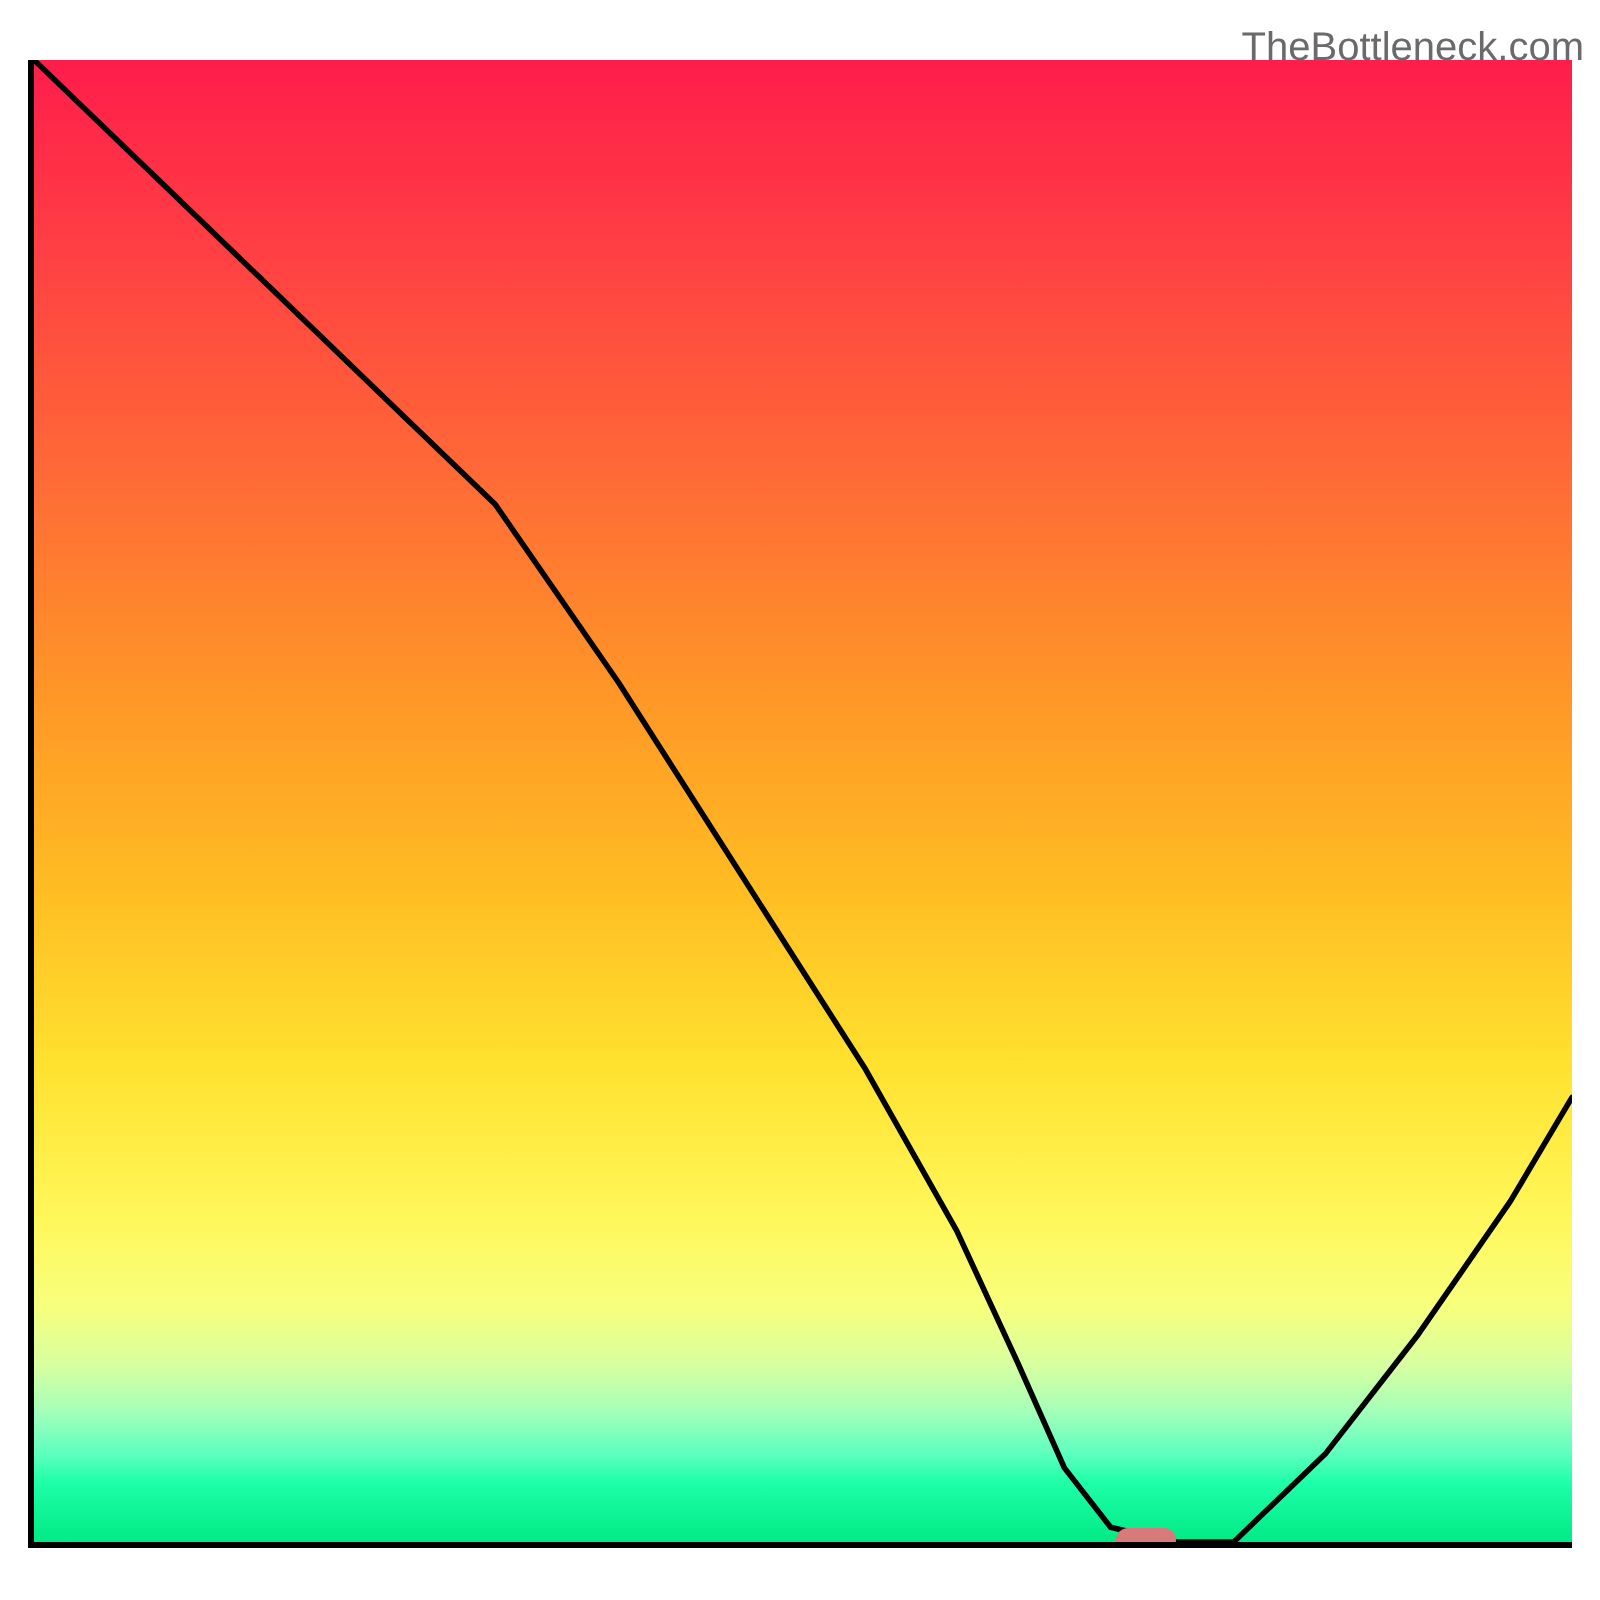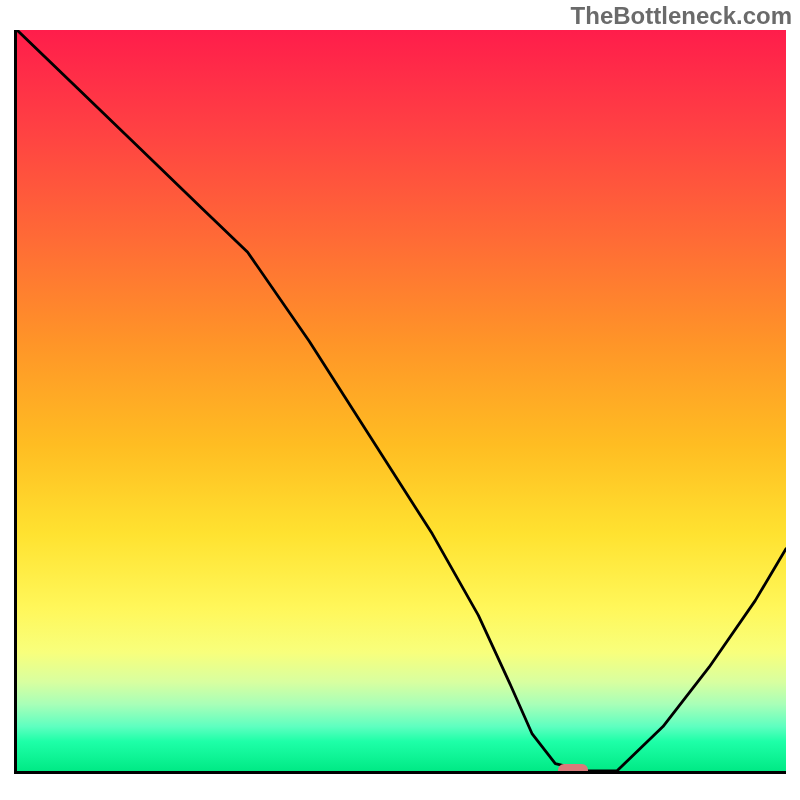--- a/index.html
+++ b/index.html
@@ -6,24 +6,24 @@
   body {
     width: 800px;
     height: 800px;
     background: #ffffff;
     position: relative;
     font-family: Arial, sans-serif;
     overflow: hidden;
   }
   .watermark {
     position: absolute;
-    top: 2px;
+    top: 13px;
     right: 8px;
-    font-size: 24px;
-    font-weight: 700;
+    font-size: 20px;
+    font-weight: 400;
     color: #6a6a6a;
     z-index: 10;
   }
   .chart-area {
     position: absolute;
     top: 30px;
     left: 14px;
     width: 772px;   
     height: 744px;  
     border-left: 3px solid #000;

